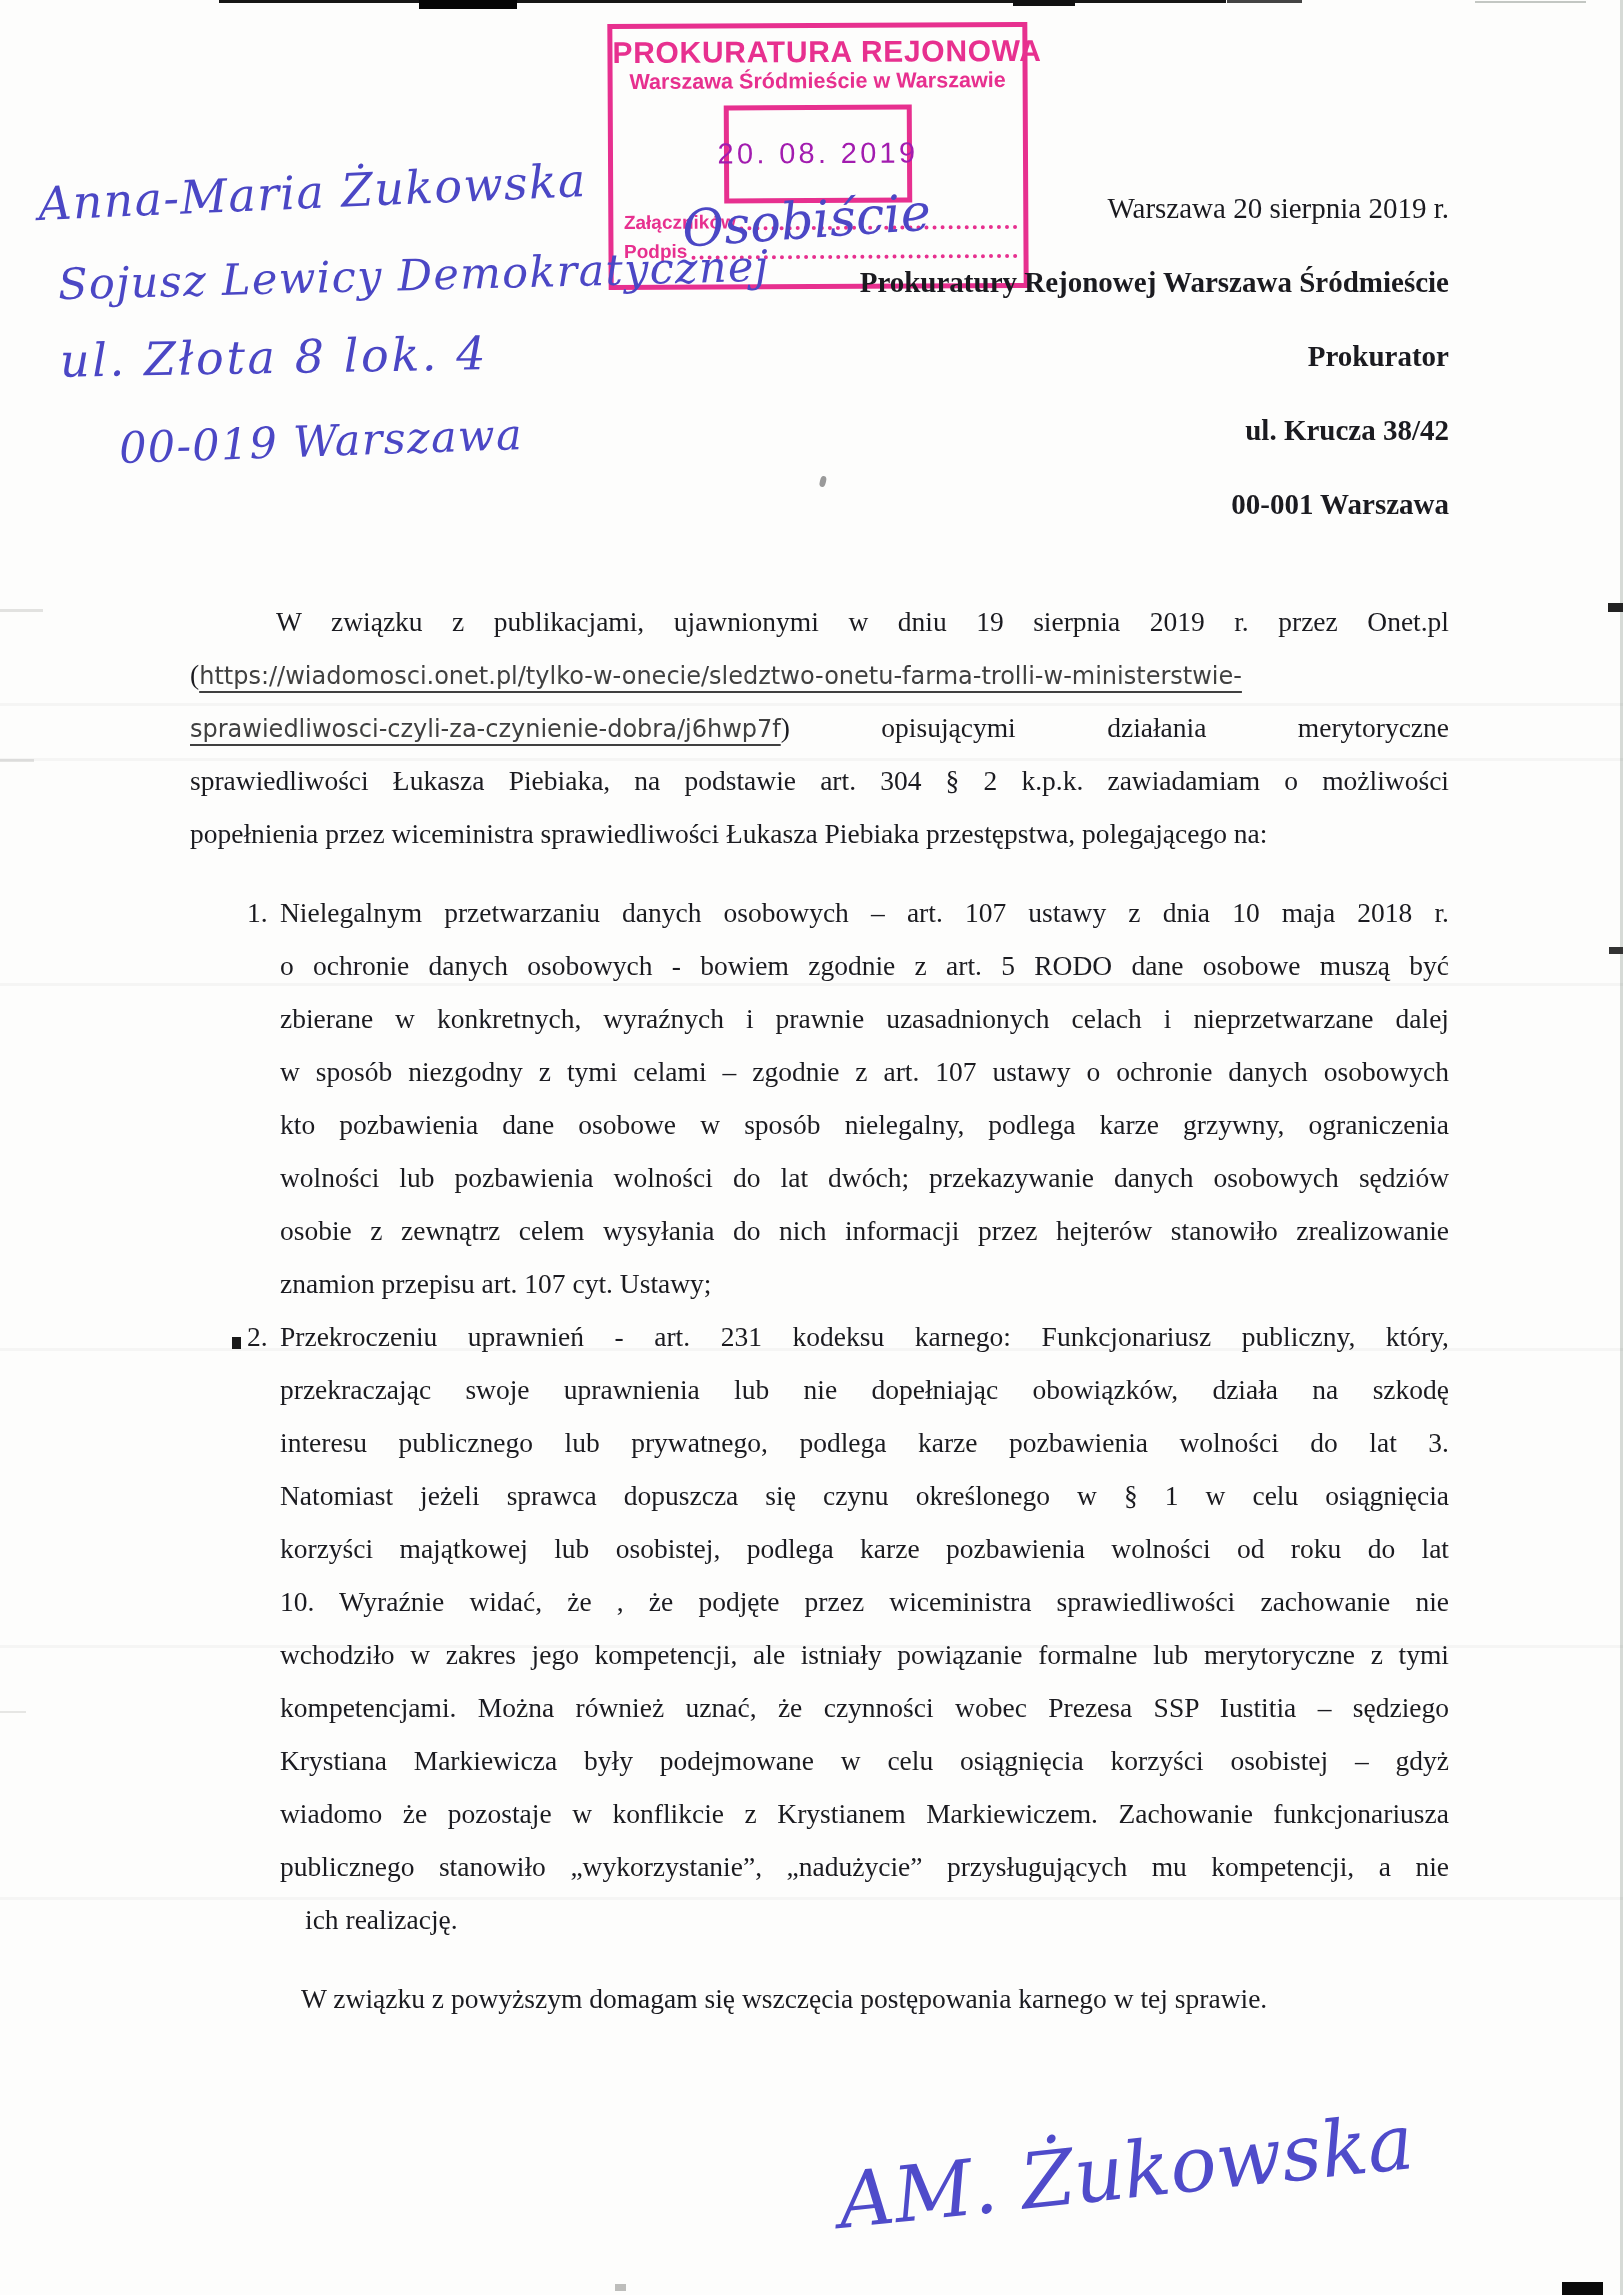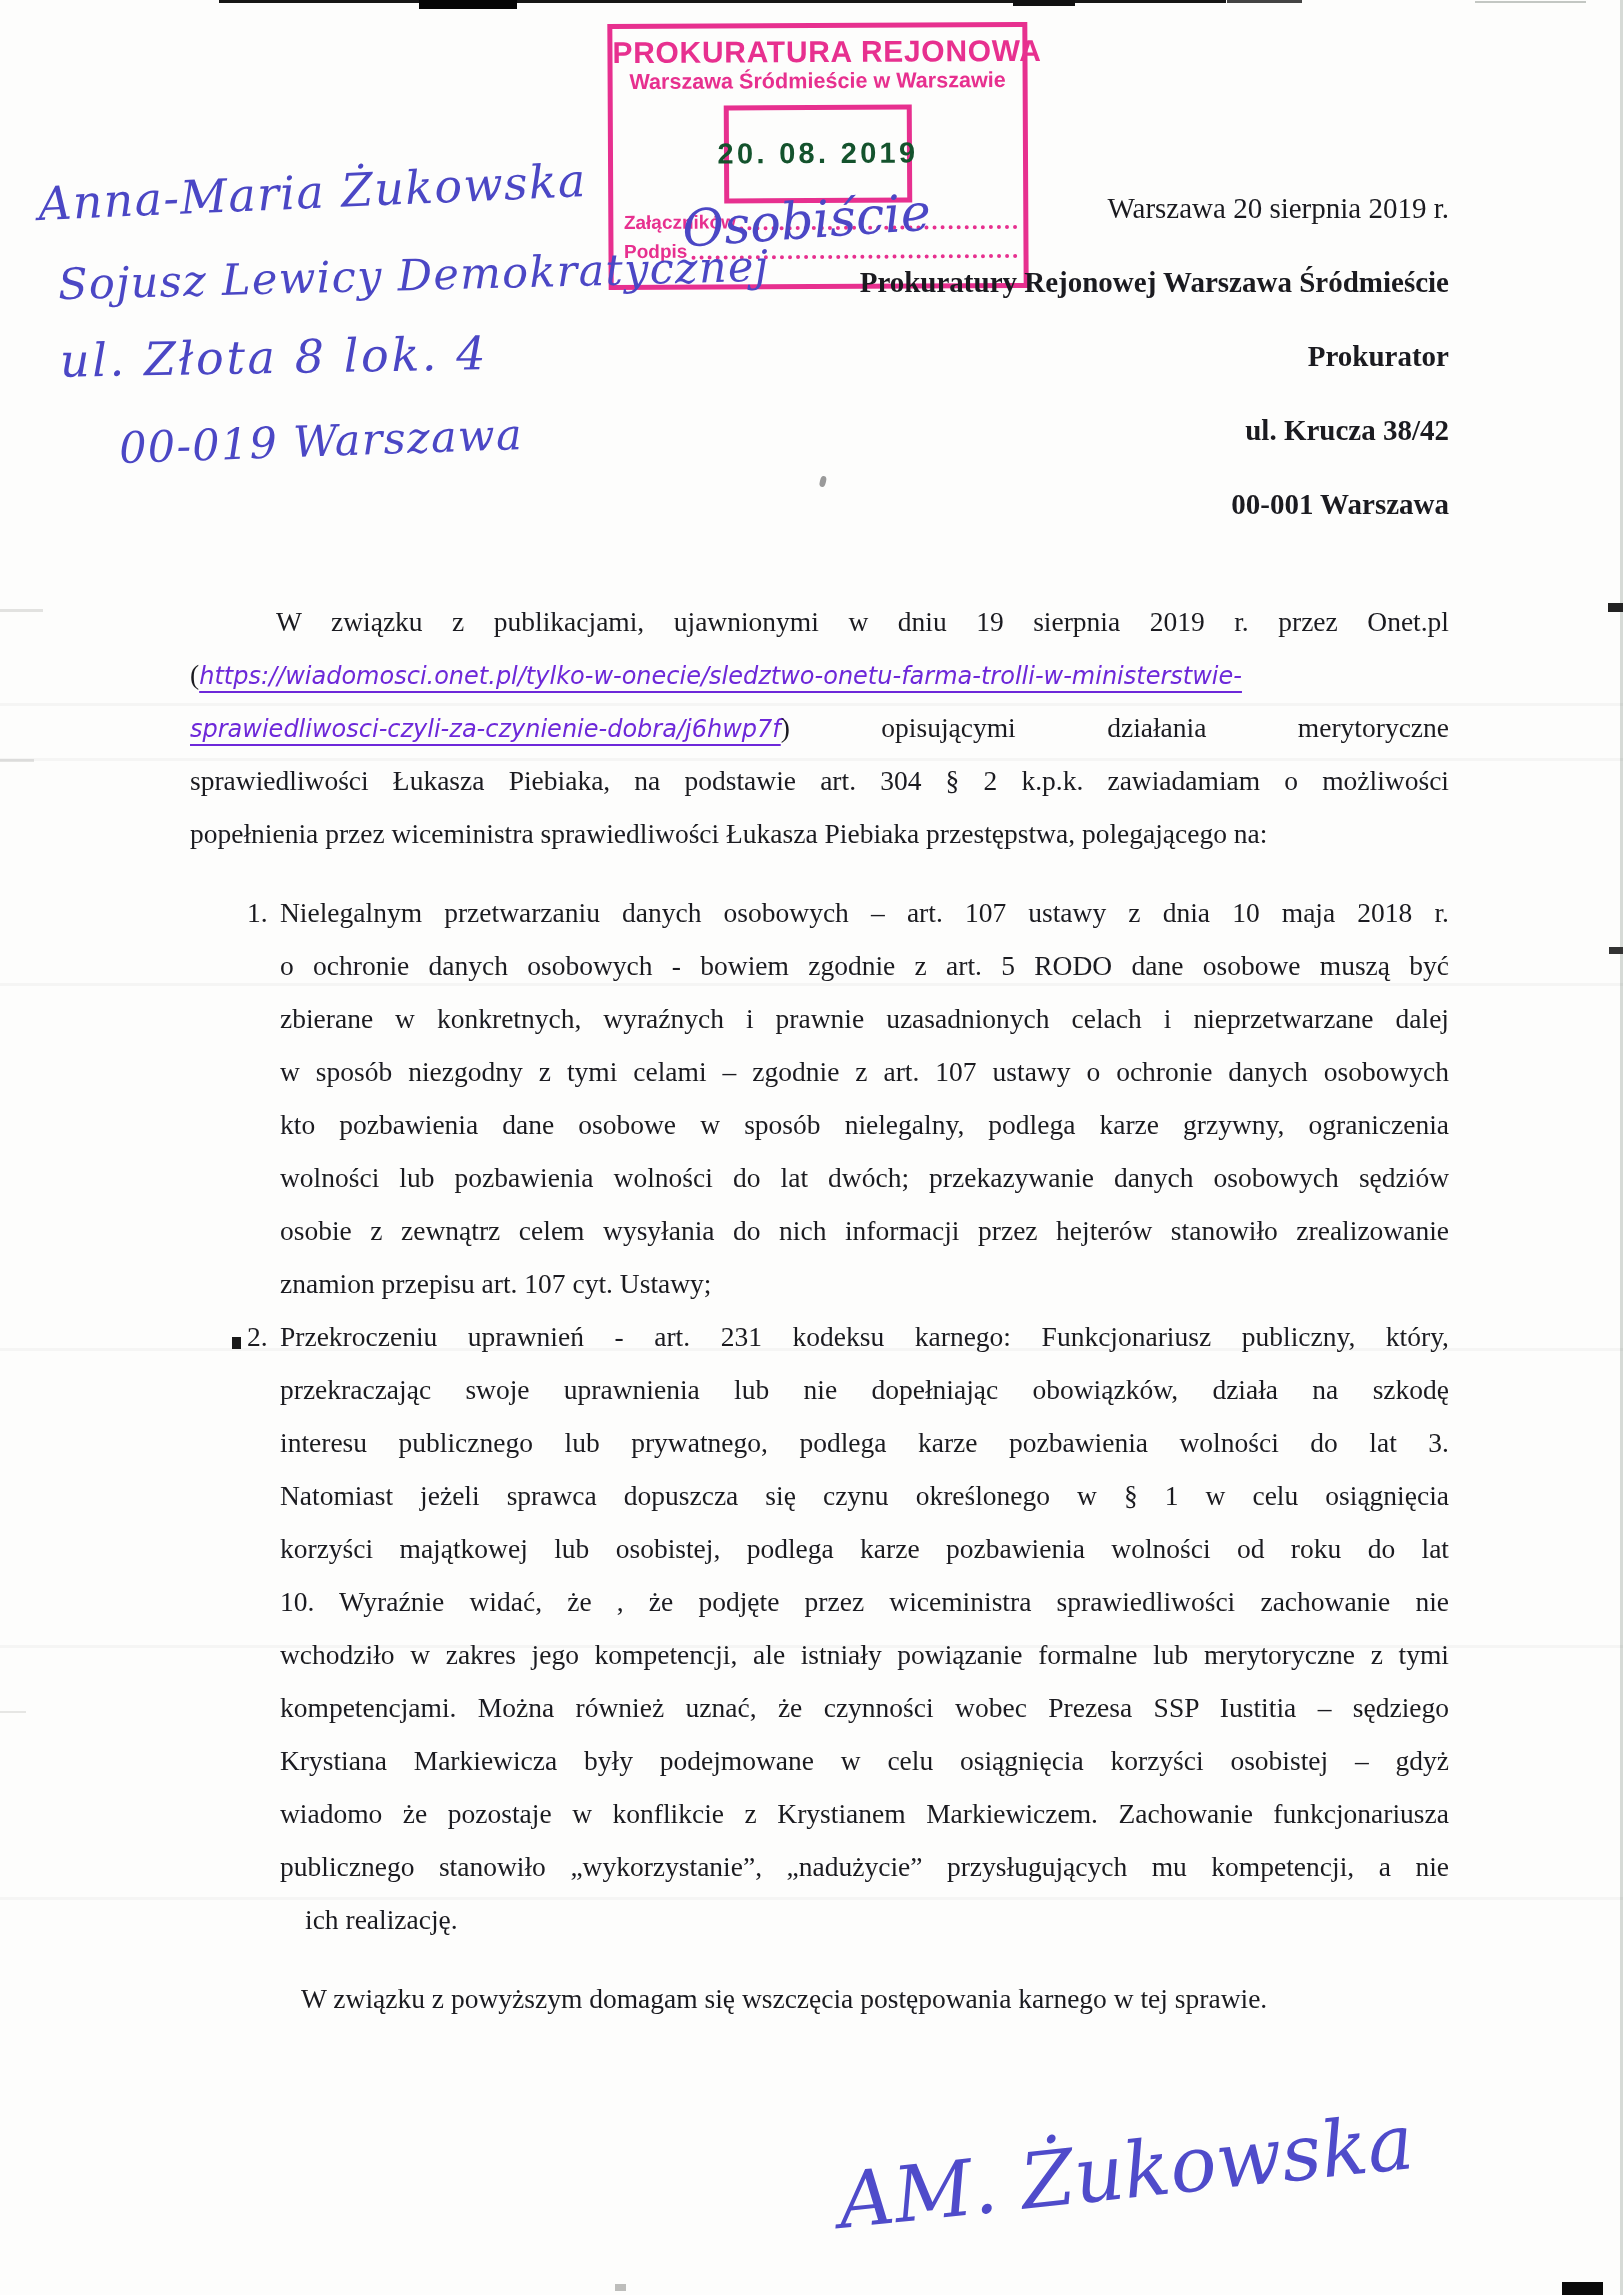--- a/index.html
+++ b/index.html
@@ -12,21 +12,21 @@
 
   
   .stamp{position:absolute;left:608px;top:23px;width:420px;height:266px;
          border:5.9px solid #e7308f;box-sizing:border-box;transform:rotate(-0.3deg);}
   .stamp-title1{margin-top:6.5px;text-align:center;font-family:"Liberation Sans",sans-serif;
                 font-weight:bold;font-size:30px;line-height:1.1;color:#e7308f;letter-spacing:0.7px;white-space:nowrap;}
   .stamp-title2{text-align:center;font-family:"Liberation Sans",sans-serif;font-weight:bold;
                 font-size:21.6px;line-height:1.25;color:#e7308f;white-space:nowrap;}
   .datebox{margin:10.5px auto 0;width:188px;height:98px;border:5.2px solid #e7308f;box-sizing:border-box;
            display:flex;align-items:center;justify-content:center;font-family:"Liberation Sans",sans-serif;
-           font-weight:bold;font-size:29px;color:#14532d;letter-spacing:3.3px;white-space:nowrap;}
+           font-weight:normal;font-size:29px;color:#a21caf;letter-spacing:3.3px;white-space:nowrap;}
   .stamp-row{position:absolute;left:10.5px;right:6.5px;display:flex;align-items:flex-end;
              font-family:"Liberation Sans",sans-serif;font-weight:bold;font-size:19px;color:#e7308f;}
   .stamp-row .leader{flex:1;border-bottom:4.6px dotted #e7308f;margin:0 0 3.3px 3.9px;}
   #row-zal{top:183px;} #row-pod{top:212px;}
 
   
   .hand{position:absolute;font-family:"DejaVu Serif",serif;font-style:italic;color:#4b47c5;white-space:nowrap;}
   #hand-note{left:682px;top:191px;font-size:51px;transform:rotate(-4deg);}
   #hand1{left:38px;top:165px;font-size:46px;transform:rotate(-2.5deg);letter-spacing:1.3px;}
   #hand2{left:58px;top:250px;font-size:43px;transform:rotate(-1.5deg);letter-spacing:1.3px;}
@@ -38,22 +38,22 @@
   
   .recipient{position:absolute;left:654px;top:171px;width:795px;text-align:right;font-size:29px;}
   .recipient .rline{height:74px;line-height:74px;white-space:nowrap;}
   .recipient .addr-lines .rline{font-weight:bold;}
 
   
   .doc-body{position:absolute;left:190px;top:595px;width:1259px;font-size:27.5px;}
   .jline{height:53px;line-height:53px;text-align:justify;text-align-last:justify;overflow:hidden;}
   .jline.last{text-align-last:left;}
   .indent{text-indent:86px;}
-  .url{font-family:"DejaVu Sans",sans-serif;font-size:24px;color:#6d28d9;
-       text-decoration:underline;text-decoration-thickness:2px;text-underline-offset:6.5px;font-style:italic;}
+  .url{font-family:"DejaVu Sans",sans-serif;font-size:24px;color:#404040;
+       text-decoration:underline;text-decoration-thickness:2px;text-underline-offset:6.5px;}
   .list-item{position:relative;}
   #item1{margin-top:25.5px;}
   .item-num{position:absolute;left:57px;top:0;width:39px;line-height:53px;}
   .item-lines{margin-left:90px;}
   #item2-lines .jline.last{text-indent:25px;}
   .closing{margin-top:26px;margin-left:111px;line-height:53px;white-space:nowrap;}
 </style>
 </head>
 <body>
 

